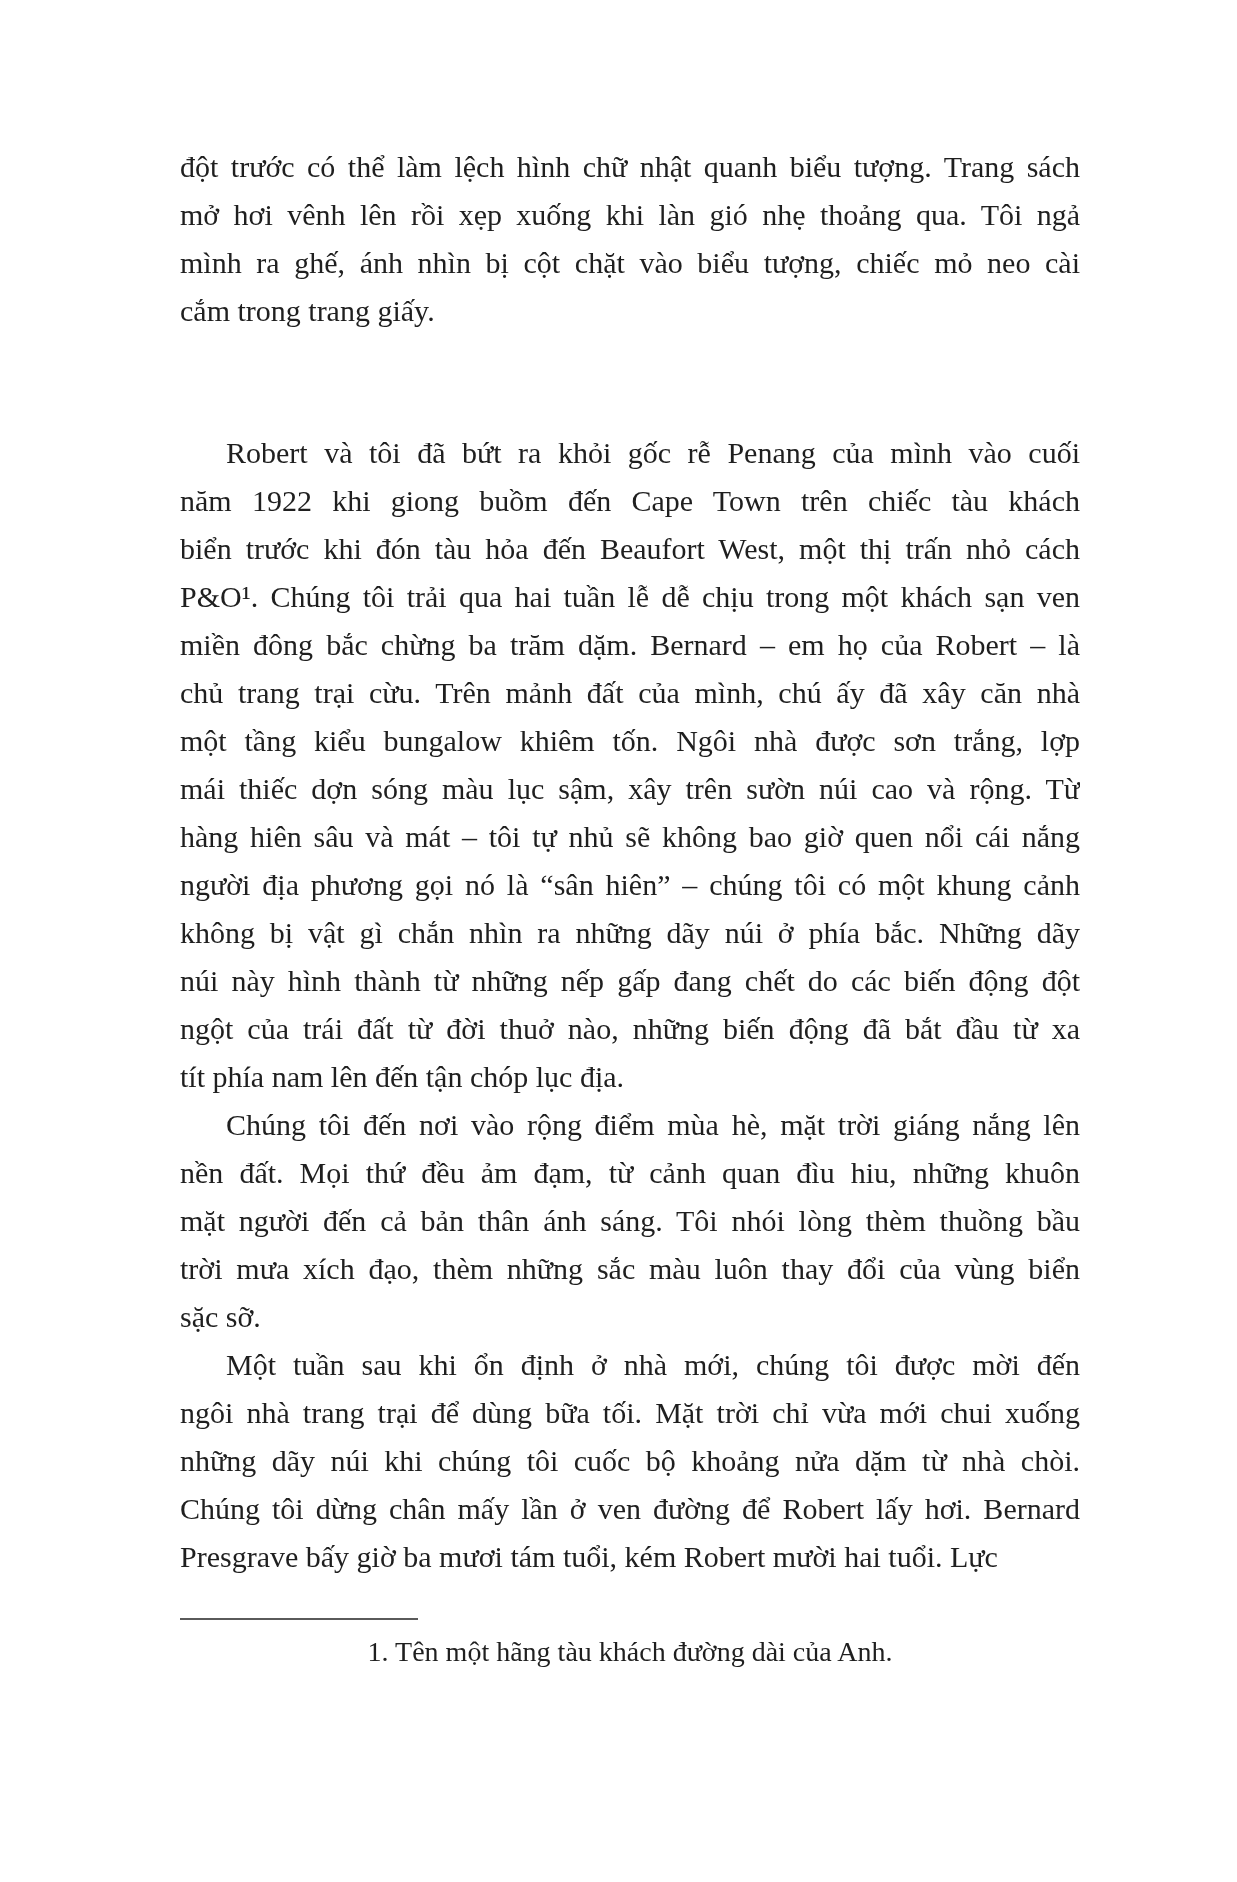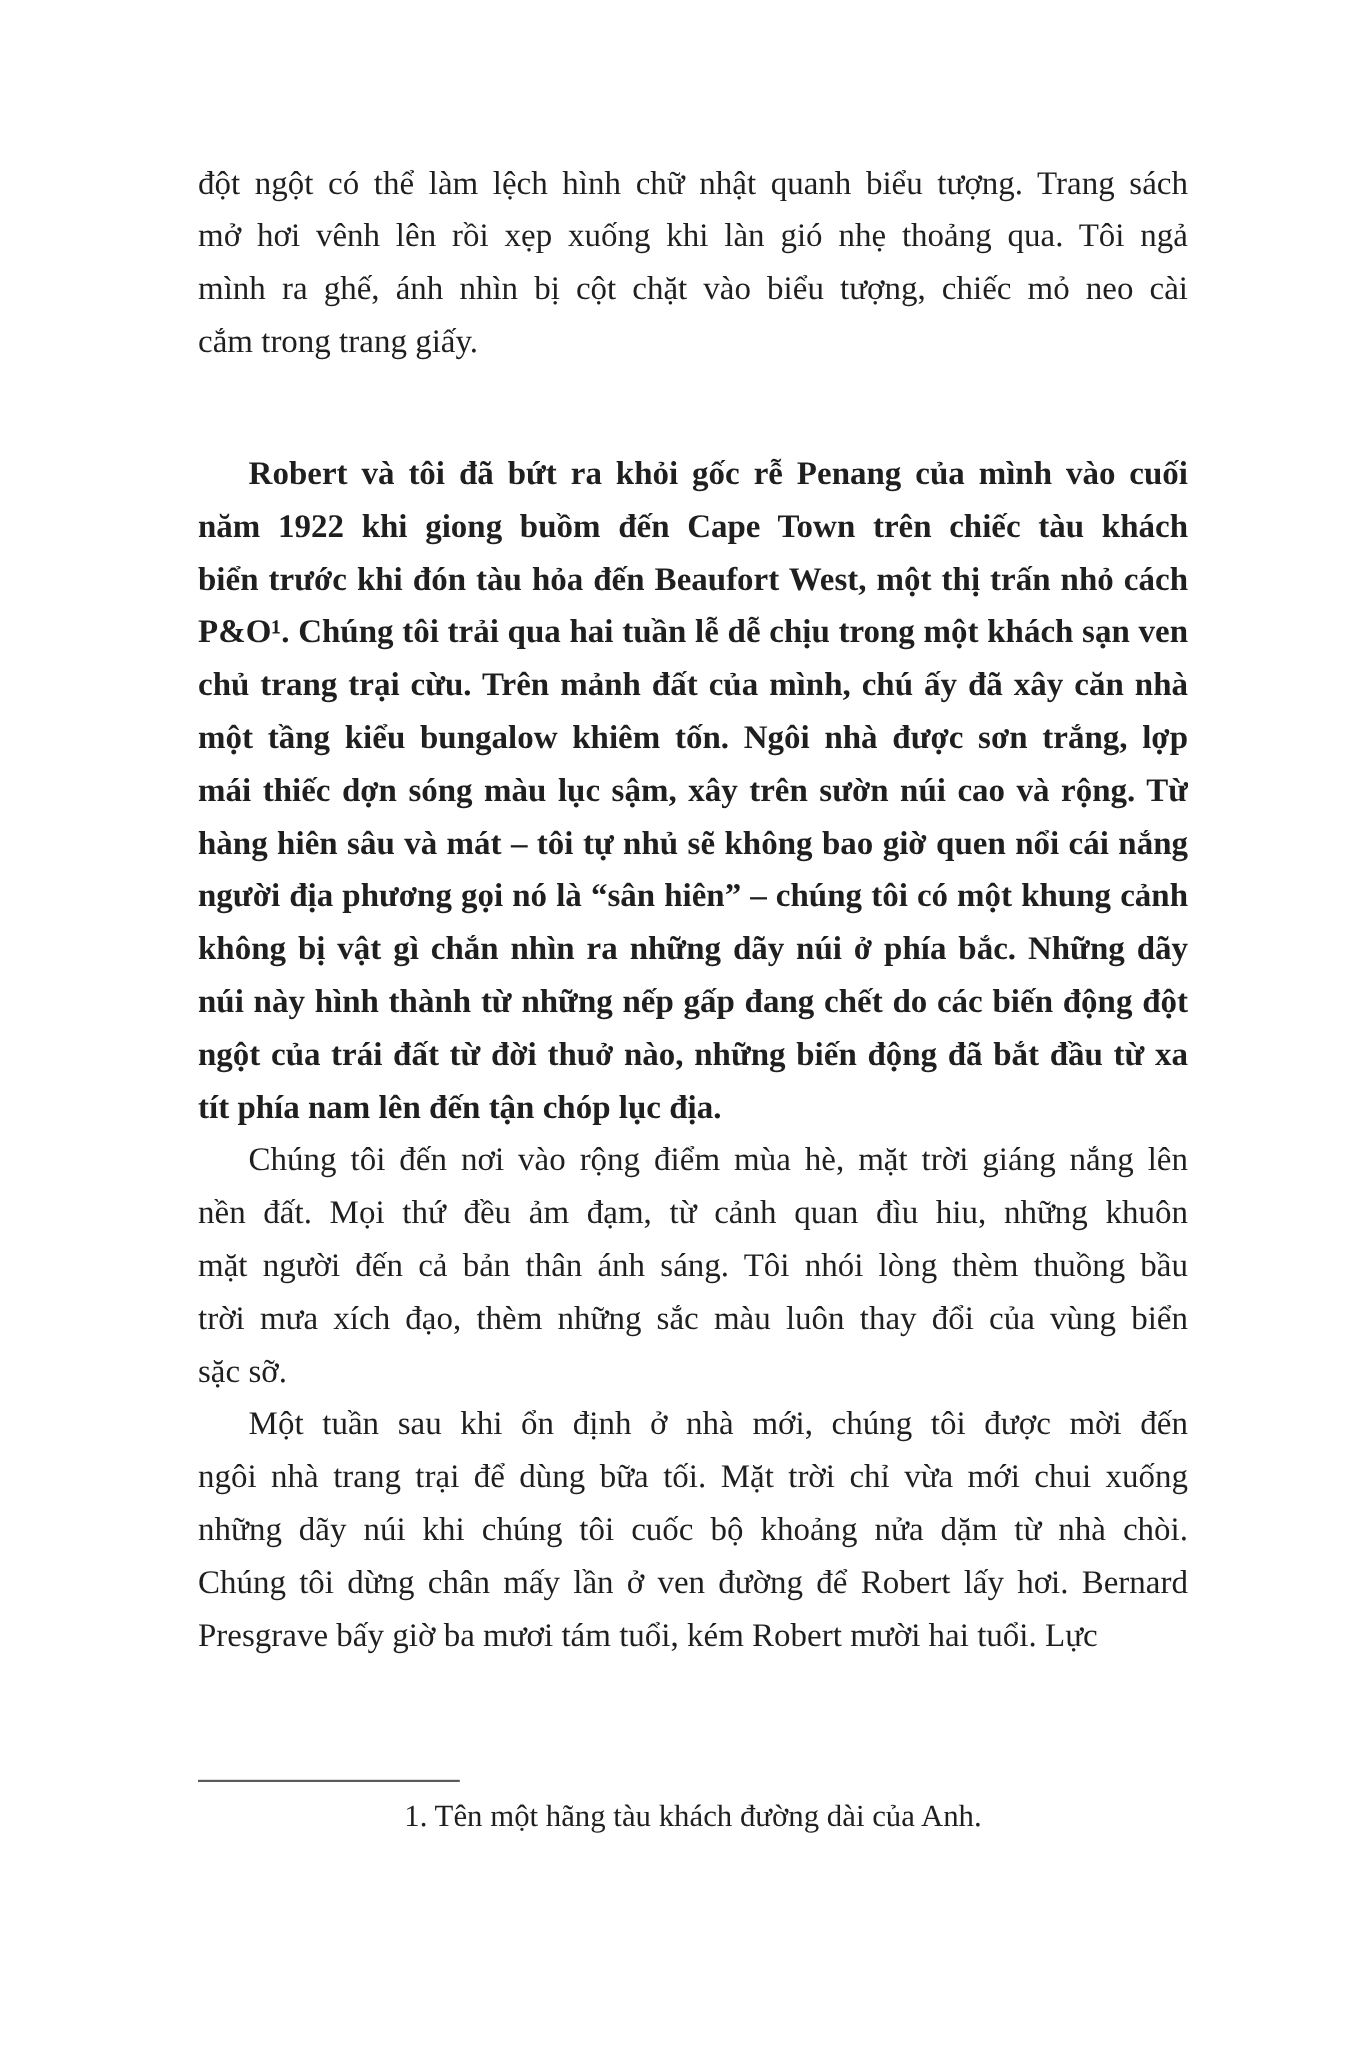--- a/index.html
+++ b/index.html
@@ -18,21 +18,21 @@
     color: #1f1f1f;
   }
   .text-block {
     position: absolute;
     left: 180px;
     top: 143px;
     width: 900px;
   }
   .para { margin: 0; padding: 0; }
   .para + .para { margin-top: 0; }
-  .para.scene-break { margin-top: 72px; font-weight: bold; }
+  .para.scene-break { margin-top: 94px; }
   .line {
     font-size: 30px;
     line-height: 48px;
     height: 48px;
     overflow: hidden;
     text-align: justify;
     text-align-last: justify;
     white-space: normal;
   }
   .line.last {
@@ -92,31 +92,32 @@
   }
 </style>
 </head>
 <body>
 
 <div class="page">
 
   <div class="text-block">
 
     <div class="para">
-      <div class="line">đột ngột có thể làm lệch hình chữ nhật quanh biểu tượng. Trang sách</div>
+      <div class="line">đột trước có thể làm lệch hình chữ nhật quanh biểu tượng. Trang sách</div>
       <div class="line">mở hơi vênh lên rồi xẹp xuống khi làn gió nhẹ thoảng qua. Tôi ngả</div>
       <div class="line">mình ra ghế, ánh nhìn bị cột chặt vào biểu tượng, chiếc mỏ neo cài</div>
       <div class="line last">cắm trong trang giấy.</div>
     </div>
 
     <div class="para scene-break">
       <div class="line indent">Robert và tôi đã bứt ra khỏi gốc rễ Penang của mình vào cuối</div>
       <div class="line">năm 1922 khi giong buồm đến Cape Town trên chiếc tàu khách</div>
       <div class="line">biển trước khi đón tàu hỏa đến Beaufort West, một thị trấn nhỏ cách</div>
       <div class="line">P&amp;O¹. Chúng tôi trải qua hai tuần lễ dễ chịu trong một khách sạn ven</div>
+      <div class="line">miền đông bắc chừng ba trăm dặm. Bernard – em họ của Robert – là</div>
       <div class="line">chủ trang trại cừu. Trên mảnh đất của mình, chú ấy đã xây căn nhà</div>
       <div class="line">một tầng kiểu bungalow khiêm tốn. Ngôi nhà được sơn trắng, lợp</div>
       <div class="line">mái thiếc dợn sóng màu lục sậm, xây trên sườn núi cao và rộng. Từ</div>
       <div class="line">hàng hiên sâu và mát – tôi tự nhủ sẽ không bao giờ quen nổi cái nắng</div>
       <div class="line">người địa phương gọi nó là “sân hiên” – chúng tôi có một khung cảnh</div>
       <div class="line">không bị vật gì chắn nhìn ra những dãy núi ở phía bắc. Những dãy</div>
       <div class="line">núi này hình thành từ những nếp gấp đang chết do các biến động đột</div>
       <div class="line">ngột của trái đất từ đời thuở nào, những biến động đã bắt đầu từ xa</div>
       <div class="line last">tít phía nam lên đến tận chóp lục địa.</div>
     </div>

